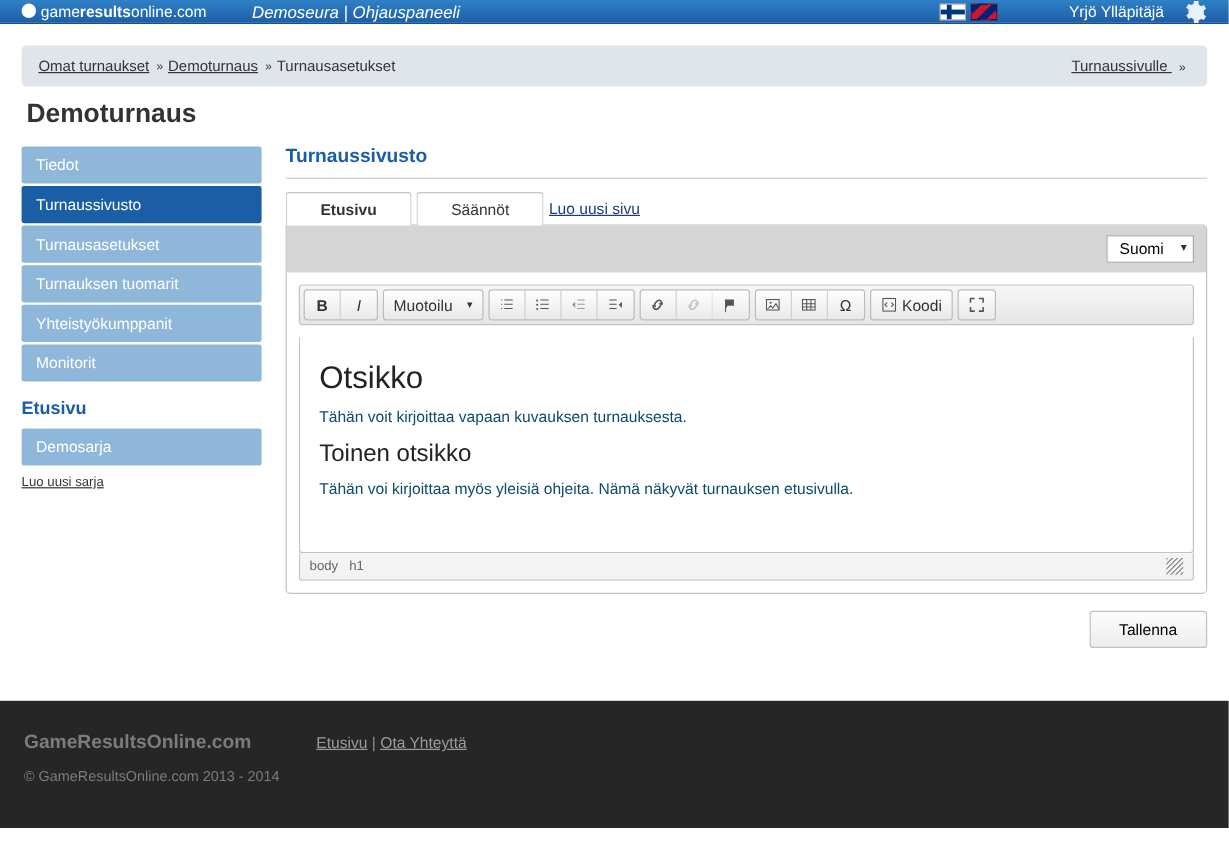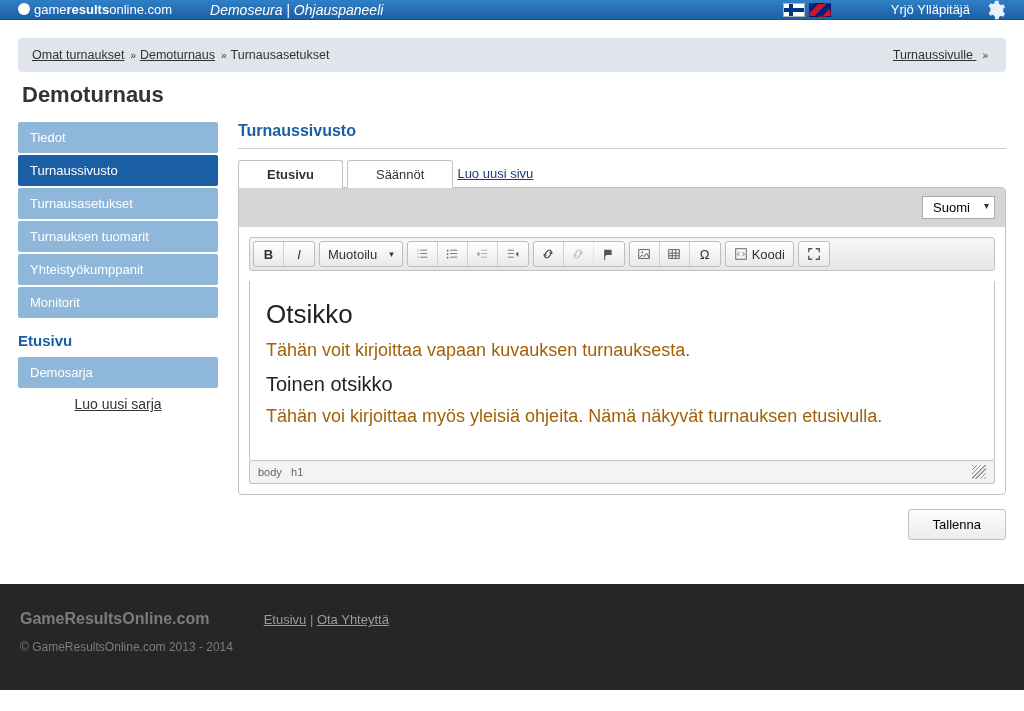--- a/index.html
+++ b/index.html
@@ -29,21 +29,21 @@
   .crumbbar .current { text-decoration: none; }
   .crumb-right { margin-left: auto; }
 
   .page-title { font-size: 22px; font-weight: bold; margin: 6px 22px 14px; }
 
   .layout { display: flex; padding: 0 18px 24px; gap: 20px; }
   .sidebar { width: 200px; flex-shrink: 0; }
   .side-item { background: #8eb7da; color: #fff; padding: 8px 12px; margin-bottom: 2px; border-radius: 2px; font-size: 13px; cursor: pointer;}
   .side-item.active { background: #1a5ea6; }
   .side-head { color: #1a5ea6; font-weight: bold; font-size: 15px; margin: 14px 0 8px; }
-  .side-sub { display:block; text-align:center; margin-top:8px; font-size:14px; }
+  .side-sub { display:block; margin-top:8px; font-size:11px; }
 
   .main { flex: 1; }
   .section-title { color:#1a5ea6; font-weight:bold; font-size:16px; border-bottom:1px solid #ccc; padding-bottom:8px; margin-bottom:10px;}
 
   .tabs { display:flex; align-items:center; gap:0; margin-bottom:0;}
   .tab { border:1px solid #c2c2c2; border-bottom:none; padding:6px 28px; background:#fff; font-size:13px; border-radius:3px 3px 0 0; margin-right:4px; cursor:pointer; position:relative; top:1px;}
   .tab.active { font-weight:bold; z-index:2;}
   .tab.inactive {}
   .tab-link { margin-left:0; font-size:13px; color:#1a3c7a; text-decoration:underline;}
 
@@ -59,21 +59,21 @@
   .tb-btn { border:none; border-right:1px solid #d0d0d0; background:transparent; width:30px; height:24px; display:flex; align-items:center; justify-content:center; cursor:pointer; font-size:13px; color:#333;}
   .tb-btn:last-child { border-right:none; }
   .tb-btn svg { width:14px; height:14px; }
   .tb-btn.text { width:auto; padding:0 8px;}
   .tb-drop { width:auto; padding: 0 6px 0 10px; gap:6px;}
   .tb-drop::after { content:"▾"; font-size:9px; margin-left:6px;}
 
   .editor-body { margin:0 10px 0; border:1px solid #c2c2c2; border-top:none; background:#fff; padding:14px 16px; min-height:180px; border-radius: 0 0 3px 3px;}
   .editor-body h1 { font-size:26px; font-weight:normal; margin:4px 0 10px; color:#222;}
   .editor-body h2 { font-size:20px; font-weight:normal; margin:12px 0 10px; color:#222;}
-  .editor-body p { font-size:18px; color:#a16207; margin-bottom:8px;}
+  .editor-body p { font-size:13px; color:#0c4a6e; margin-bottom:8px;}
 
   .path-bar { margin:0 10px 10px; border:1px solid #c2c2c2; border-top:none; background:#f3f3f3; padding:4px 8px; font-size:11px; color:#666; display:flex; justify-content:space-between; align-items:center; border-radius:0 0 3px 3px;}
   .resize-handle { width:14px; height:14px; background:repeating-linear-gradient(135deg,#999 0 1px, transparent 1px 3px);}
 
   .save-row { display:flex; justify-content:flex-end; margin-top:14px;}
   .btn-save { background:linear-gradient(#fdfdfd,#ececec); border:1px solid #c0c0c0; padding:7px 24px; border-radius:3px; font-size:13px; cursor:pointer;}
 
   .footer { background:#262626; color:#8e8e8e; padding:26px 20px 36px; margin-top:20px; font-size:13px;}
   .footer-brand { color:#7c7c7c; font-weight:bold; font-size:16px; display:inline-block; width:240px;}
   .footer-links { display:inline-block;}

